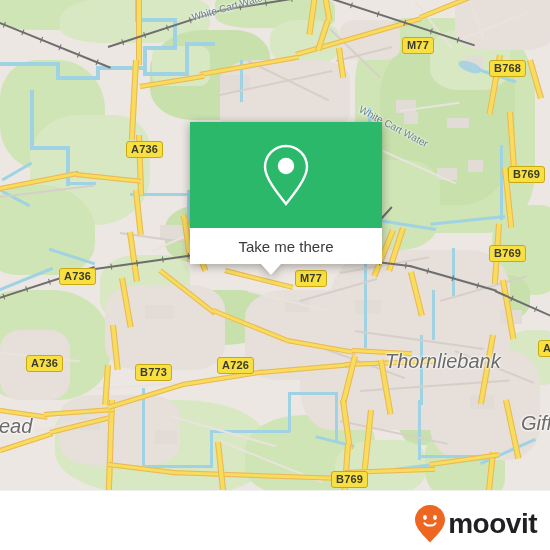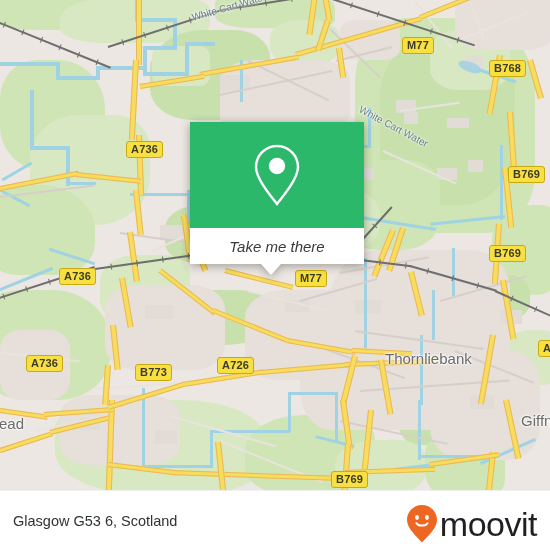--- a/index.html
+++ b/index.html
@@ -60,40 +60,40 @@
     font-weight: bold;
     line-height: 15px;
     padding: 0 4px;
     letter-spacing: .2px;
     white-space: nowrap;
     font-family: "Liberation Sans", sans-serif;
   }
   .placelabel {
     position: absolute;
     color: #6b6b6b;
-    font-size: 15px;
+    font-size: 20px;
     white-space: nowrap;
     text-shadow: 0 0 3px #fff, 0 0 3px #fff, 0 0 2px #fff;
+    font-style: italic;
   }
   .waterlabel {
     position: absolute;
     color: #6a7f8c;
     font-size: 10px;
     white-space: nowrap;
     text-shadow: 0 0 3px #fff, 0 0 3px #fff;
     transform-origin: 0 50%;
   }
 
   
   #callout {
     position: absolute;
     left: 190px; top: 122px;
-    width: 174px;
+    width: 192px;
     filter: drop-shadow(0 2px 5px rgba(0,0,0,.33));
-    font-style: italic;
   }
   #callout-head {
     height: 106px;
     background: #2cb86a;
     display: flex; align-items: center; justify-content: center;
   }
   #callout-foot {
     height: 36px;
     background: #ffffff;
     display: flex; align-items: center; justify-content: center;
@@ -136,22 +136,22 @@
     line-height: 20px;
     max-width: 400px;
   }
   #footer-text div { white-space: nowrap; }
   #brand {
     position: absolute; right: 13px; top: 14px;
     display: flex; align-items: center; gap: 3px;
   }
   #brand-name {
     color: #1f2023;
-    font-size: 34px;
-    font-weight: normal;
+    font-size: 28px;
+    font-weight: bold;
     letter-spacing: -.5px;
     line-height: 30px;
   }
 </style>
 </head>
 <body>
 
 <div id="app">
 
   <div id="map">
@@ -459,21 +459,20 @@
         <span>Take me there</span>
       </div>
       <div id="callout-tail"></div>
     </div>
 
   </div>
 
   <div id="footer">
 
     <div id="footer-text">
-      <div>Glasgow G53 6, Scotland</div>
     </div>
 
     <div id="brand">
       <svg width="30" height="38" viewBox="0 0 30 38">
         <path d="M15 0 C6.7 0 0 6.7 0 15 C0 23 9 31 15 37.5 C21 31 30 23 30 15 C30 6.7 23.3 0 15 0 Z" fill="#ee6722"></path>
         <ellipse cx="10" cy="12.5" rx="1.9" ry="2.4" fill="#ffffff"></ellipse>
         <ellipse cx="20" cy="12.5" rx="1.9" ry="2.4" fill="#ffffff"></ellipse>
         <path d="M9.5 18.2 C11.6 21.4 18.4 21.4 20.5 18.2" fill="none" stroke="#ffffff" stroke-width="2" stroke-linecap="round"></path>
       </svg>
       <span id="brand-name">moovit</span>

